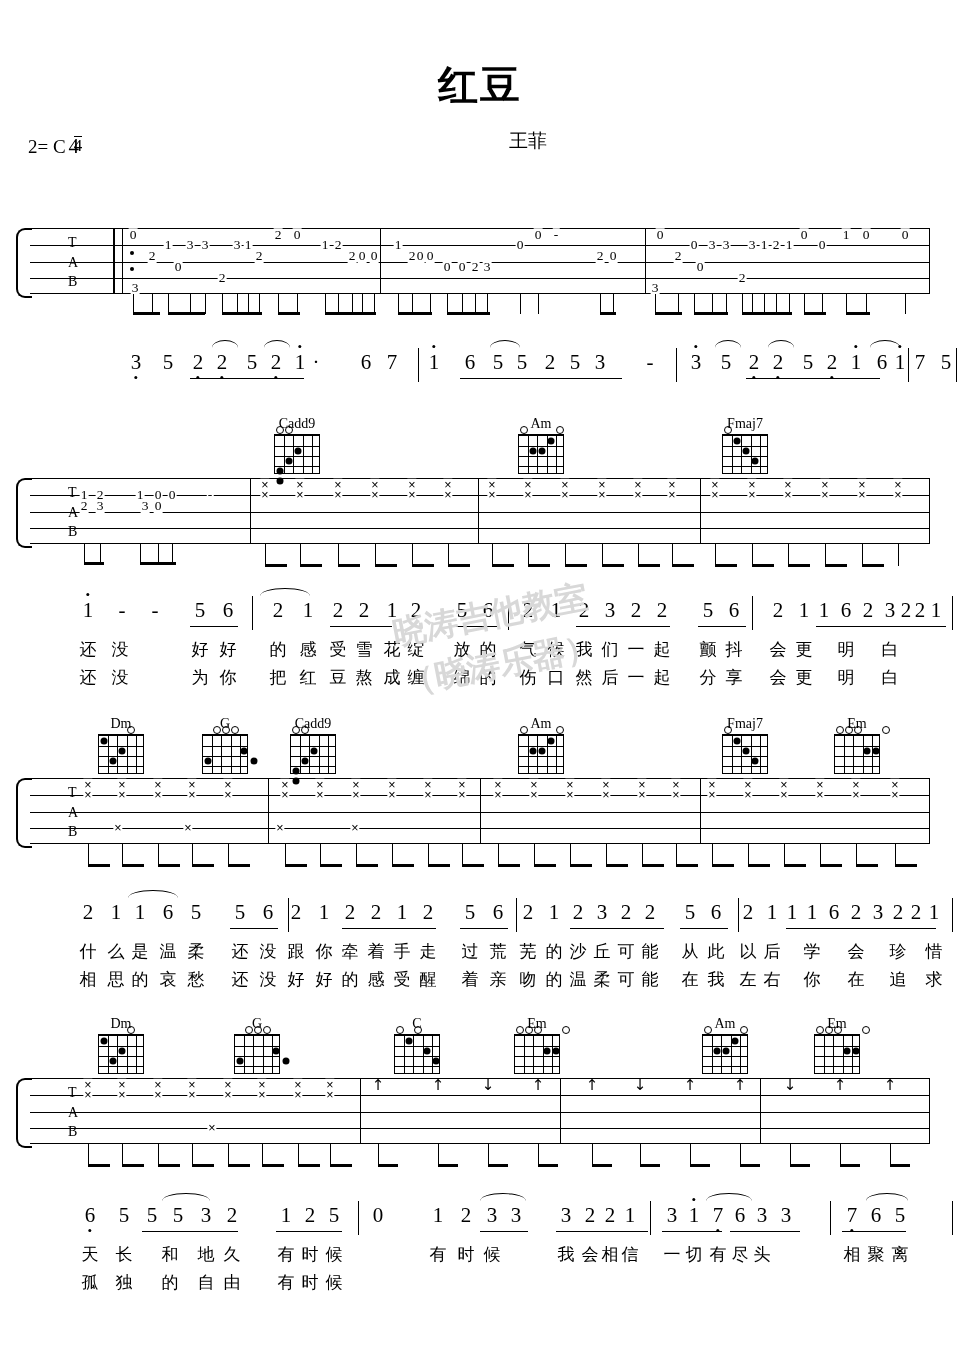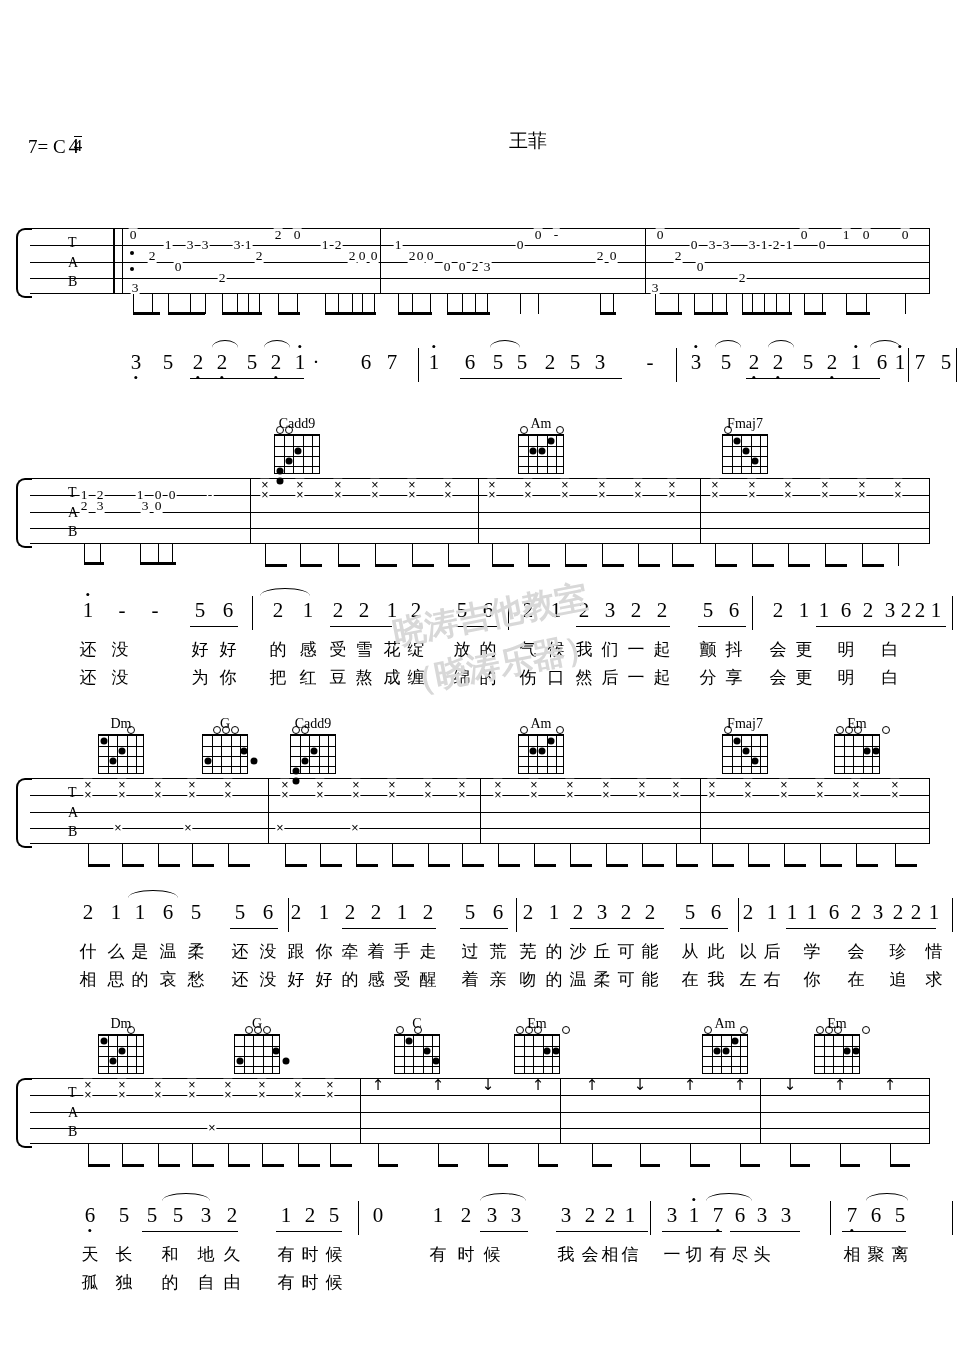--- a/index.html
+++ b/index.html
@@ -263,24 +263,25 @@
     font-family: "Liberation Serif", serif;
     transform: translateX(-50%);
     white-space: pre;
   }
 </style>
 </head>
 <body>
 
 <div class="sheet">
 
+  <div class="title">红豆</div>
   <div class="artist">王菲</div>
 
   <div class="key-sig">
-    <span>7= C</span>
+    <span>2= C</span>
     <span class="meter">
       <span class="num">4</span>
       <span class="den">4</span>
     </span>
   </div>
 
 
   <div class="watermark">
     <div>晓涛吉他教室</div>
     <div>（晓涛乐器）</div>

